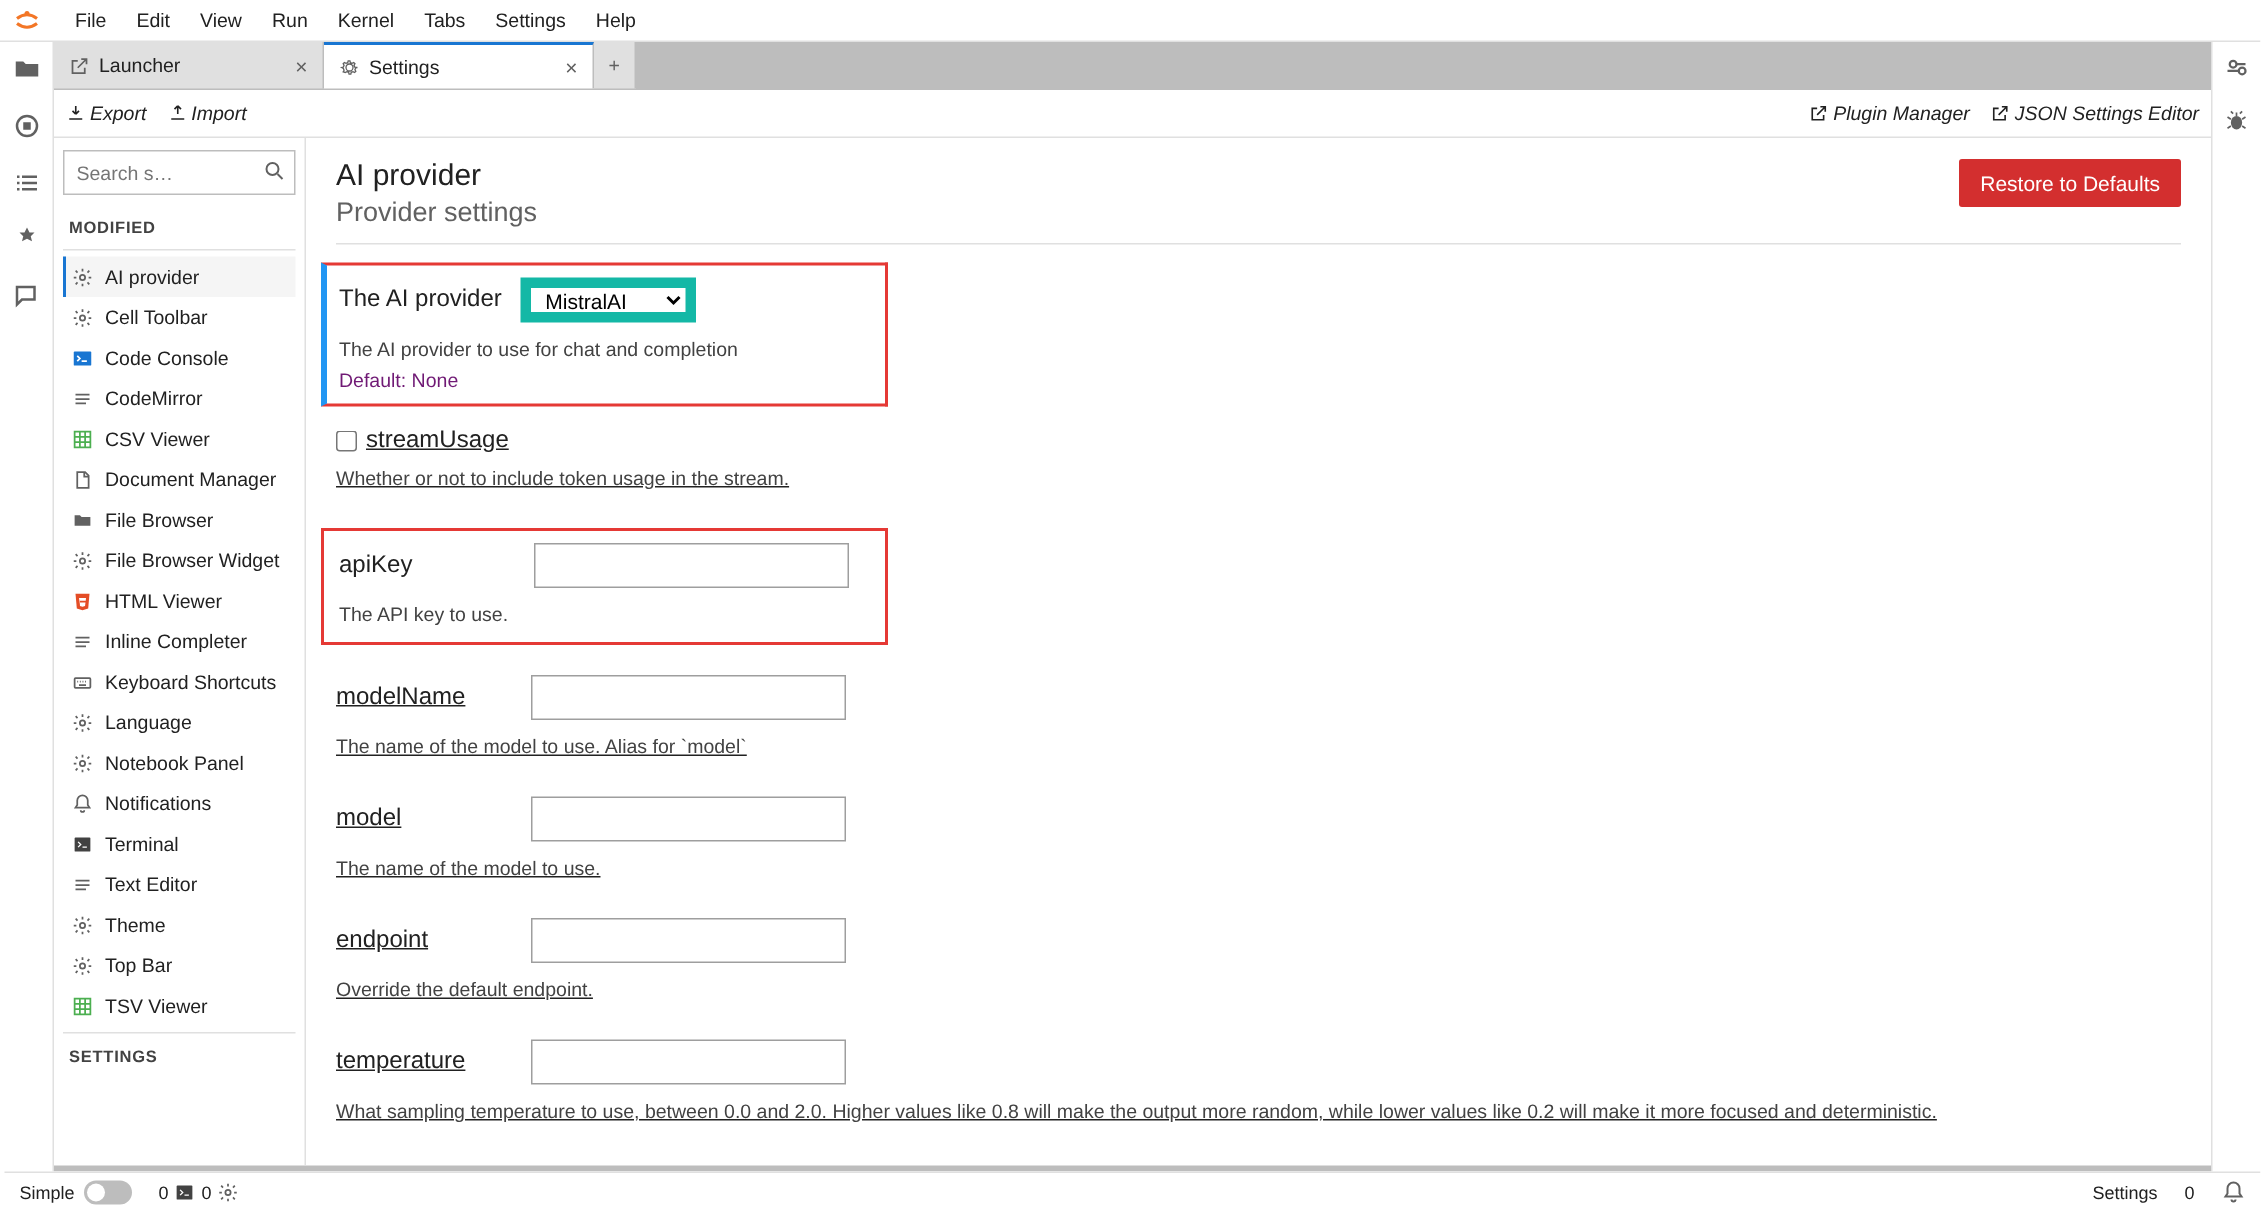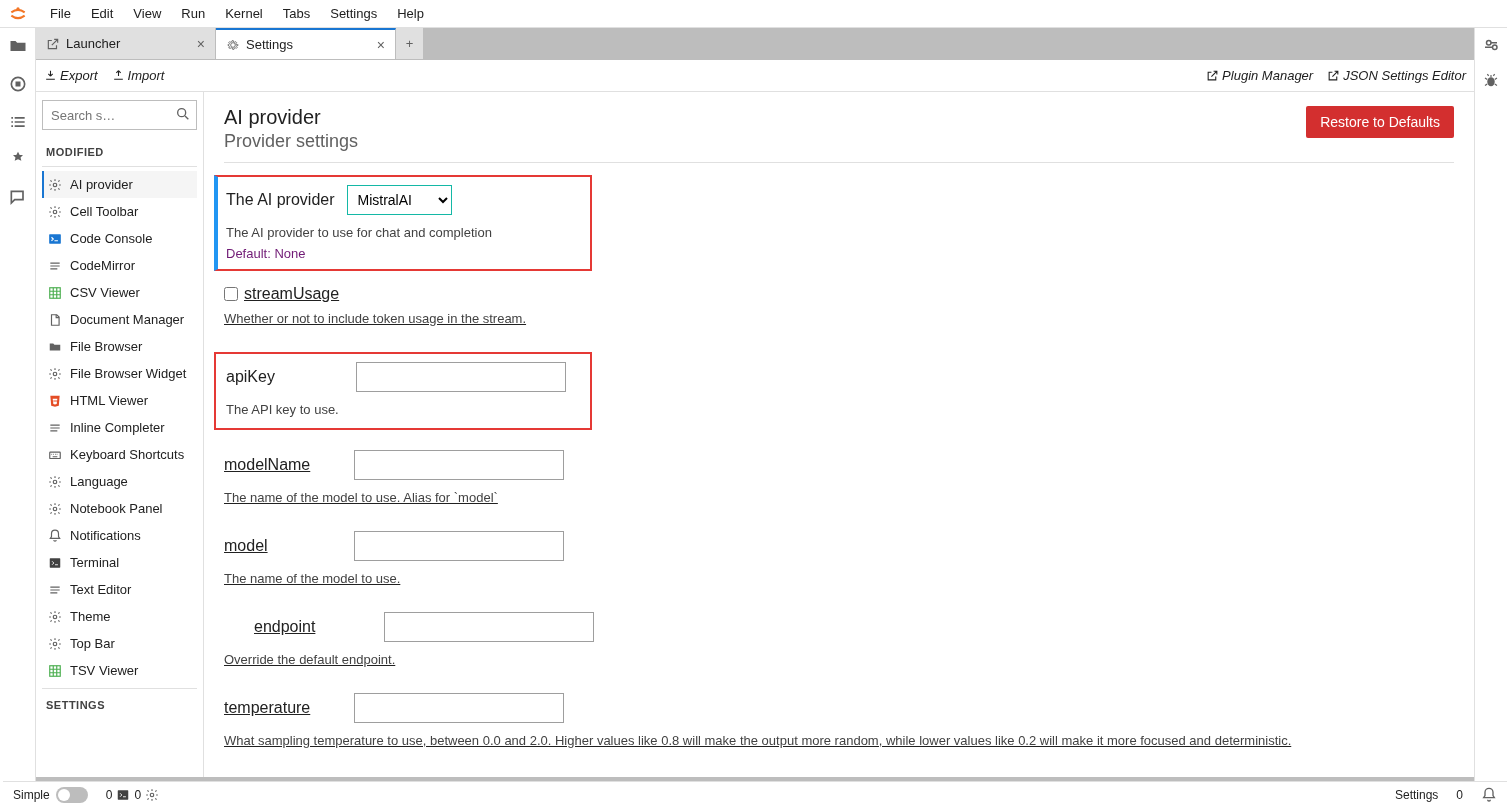--- a/index.html
+++ b/index.html
@@ -51,21 +51,21 @@
 .content-header { display: flex; justify-content: space-between; align-items: flex-start; border-bottom: 1px solid #e0e0e0; padding-bottom: 10px; margin-bottom: 12px; }
 .content-header h1 { font-size: 20px; font-weight: 500; }
 .content-header .sub { font-size: 18px; color: #616161; margin-top: 2px; }
 .restore-btn { background: #d32f2f; color: #fff; border: none; padding: 8px 14px; font-size: 14px; cursor: pointer; border-radius: 2px; }
 
 .field-block { margin-bottom: 22px; text-decoration: underline; }
 .field-row { display: flex; align-items: center; gap: 12px; margin-bottom: 8px; }
 .field-label { font-size: 16px; }
 .field-desc { font-size: 13px; color: #424242; margin-top: 4px; line-height: 1.6; }
 .field-default { font-size: 13px; color: #701a75; margin-top: 2px; }
-select.inp { height: 30px; border: 1px solid #14b8a6; padding: 0 22px 0 6px; font-size: 14px; background: #fff; }
+select.inp { height: 30px; border: 7px solid #14b8a6; padding: 0 22px 0 6px; font-size: 14px; background: #fff; }
 input.txt { height: 30px; width: 210px; border: 1px solid #9e9e9e; padding: 0 6px; font-size: 14px; }
 input.num { height: 30px; width: 210px; border: 1px solid #9e9e9e; padding: 0 6px; font-size: 14px; }
 .chk-row { display: flex; align-items: center; gap: 6px; font-size: 16px; margin-bottom: 6px;}
 .chk { width: 14px; height: 14px; }
 
 .hl-box { border: 2px solid #e53935; padding: 8px 10px; margin-bottom: 4px; margin-left: -10px; width: 378px; }
 
 
 .statusbar { position: absolute; bottom: 0; left: 3px; right: 0; height: 26px; border-top: 1px solid #e0e0e0; display: flex; align-items: center; padding: 0 10px; font-size: 12px; background: #fff; }
 .statusbar .toggle { width: 32px; height: 16px; background: #bdbdbd; border-radius: 8px; margin-left: 6px; position: relative; }
@@ -416,21 +416,21 @@
         <div class="field-block">
           <div class="field-row">
             <span class="field-label" style="min-width:118px;">model</span>
             <input type="text" class="txt" style="">
           </div>
           <div class="field-desc">The name of the model to use.</div>
         </div>
 
         <div class="field-block">
           <div class="field-row">
-            <span class="field-label" style="min-width:118px;margin-left:30px;">endpoint</span>
+            <span class="field-label" style="min-width:118px;">endpoint</span>
             <input type="text" class="txt" style="">
           </div>
           <div class="field-desc">Override the default endpoint.</div>
         </div>
 
         <div class="field-block">
           <div class="field-row">
             <span class="field-label" style="min-width:118px;">temperature</span>
             <input type="number" class="num" step="0.1" style="">
           </div>

